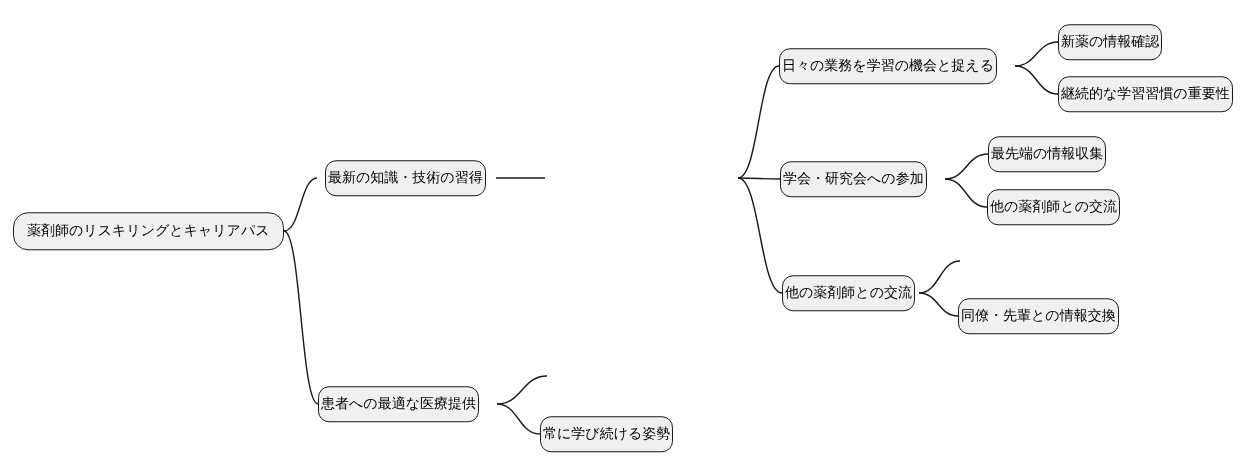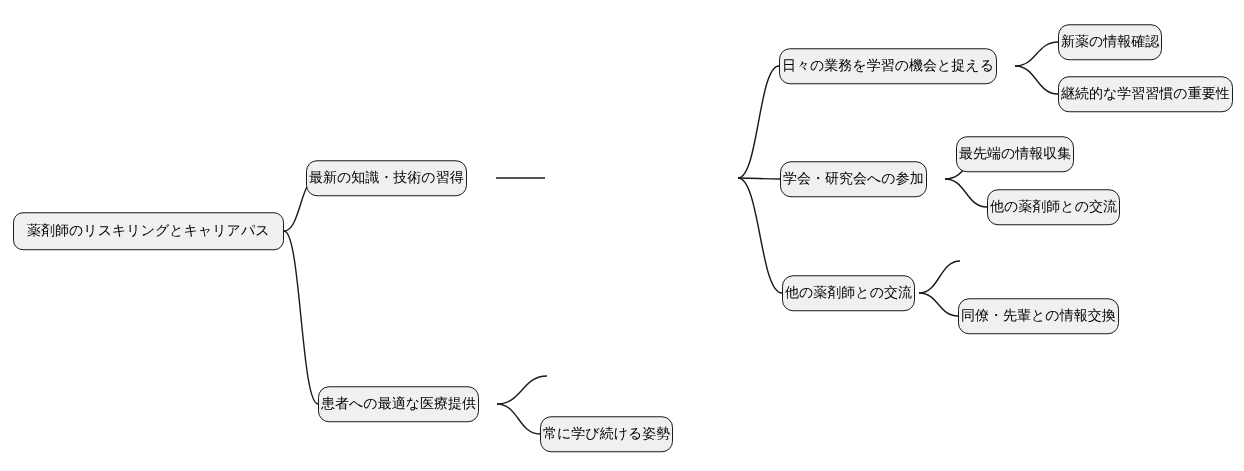--- a/index.html
+++ b/index.html
@@ -33,21 +33,21 @@
     border: 1.5px solid #1a1a1a;
     border-radius: 11px;
     padding: 8px 2px;
     font-size: 14px;
     line-height: 1.25;
     color: #000000;
     white-space: nowrap;
     box-sizing: border-box;
   }
   .node.root {
-    border-radius: 10px;
+    border-radius: 15px;
     padding: 9px 13px;
   }
 </style>
 </head>
 <body>
 
 <div class="canvas">
 
   <svg class="edges" id="edges" viewBox="0 0 1244 471">
       <path d="M284,231 C300.5,231 300.5,178 317,178" stroke="#1a1a1a"></path>
@@ -61,32 +61,32 @@
       <path d="M738,178 C760,178 760,293 782,293" stroke="#1a1a1a"></path>
       <path d="M919,293 C939.5,293 939.5,261 960,261" stroke="#1a1a1a"></path>
       <path d="M919,293 C938.5,293 938.5,316 958,316" stroke="#1a1a1a"></path>
       <path d="M284,231 C301,231 301,404 318,404" stroke="#1a1a1a"></path>
       <path d="M497,404 C522,404 522,376 547,376" stroke="#1a1a1a"></path>
       <path d="M497,404 C518.5,404 518.5,434 540,434" stroke="#1a1a1a"></path>
     </svg>
 
   <div class="node root" id="root" style="left:13px; top:231px">薬剤師のリスキリングとキャリアパス</div>
 
-  <div class="node" id="n1" style="left:306px; top:178px">最新の知識・技術の習得</div>
+  <div class="node" id="n1" style="left:325px; top:178px">最新の知識・技術の習得</div>
 
 
   <div class="node" id="n3" style="left:779px; top:66px">日々の業務を学習の機会と捉える</div>
 
   <div class="node" id="n4" style="left:1058px; top:42px">新薬の情報確認</div>
 
   <div class="node" id="n5" style="left:1058px; top:94px">継続的な学習習慣の重要性</div>
 
   <div class="node" id="n6" style="left:780px; top:179px">学会・研究会への参加</div>
 
-  <div class="node" id="n7" style="left:956px; top:154px">最先端の情報収集</div>
+  <div class="node" id="n7" style="left:988px; top:154px">最先端の情報収集</div>
 
   <div class="node" id="n8" style="left:987px; top:207px">他の薬剤師との交流</div>
 
   <div class="node" id="n9" style="left:782px; top:293px">他の薬剤師との交流</div>
 
 
   <div class="node" id="n11" style="left:958px; top:316px">同僚・先輩との情報交換</div>
 
   <div class="node" id="n12" style="left:318px; top:404px">患者への最適な医療提供</div>
 

